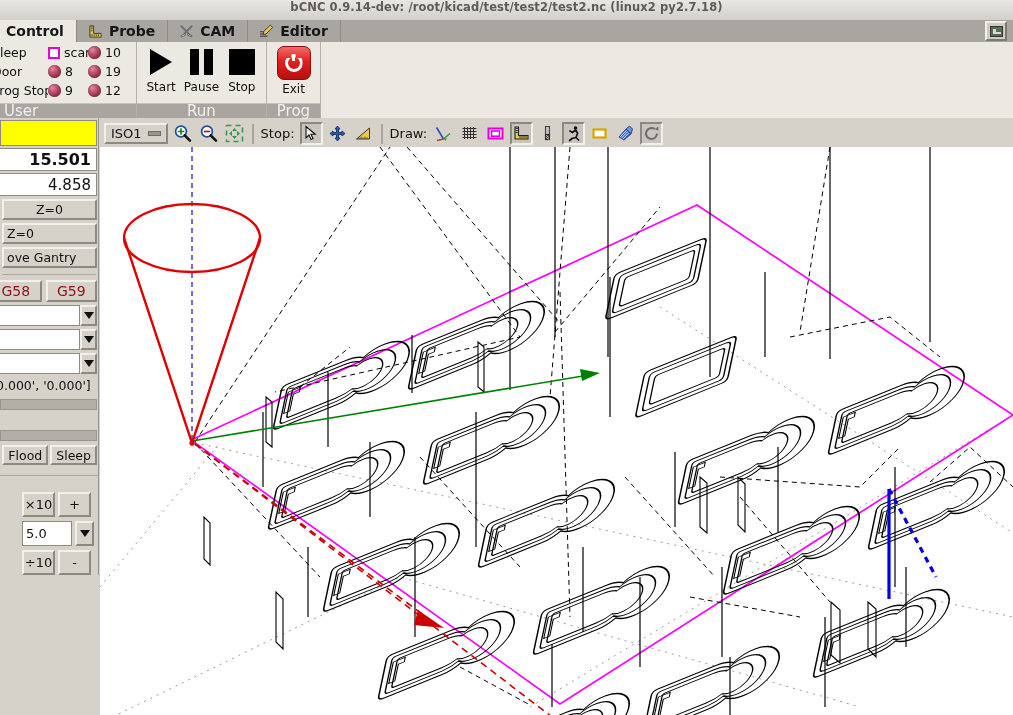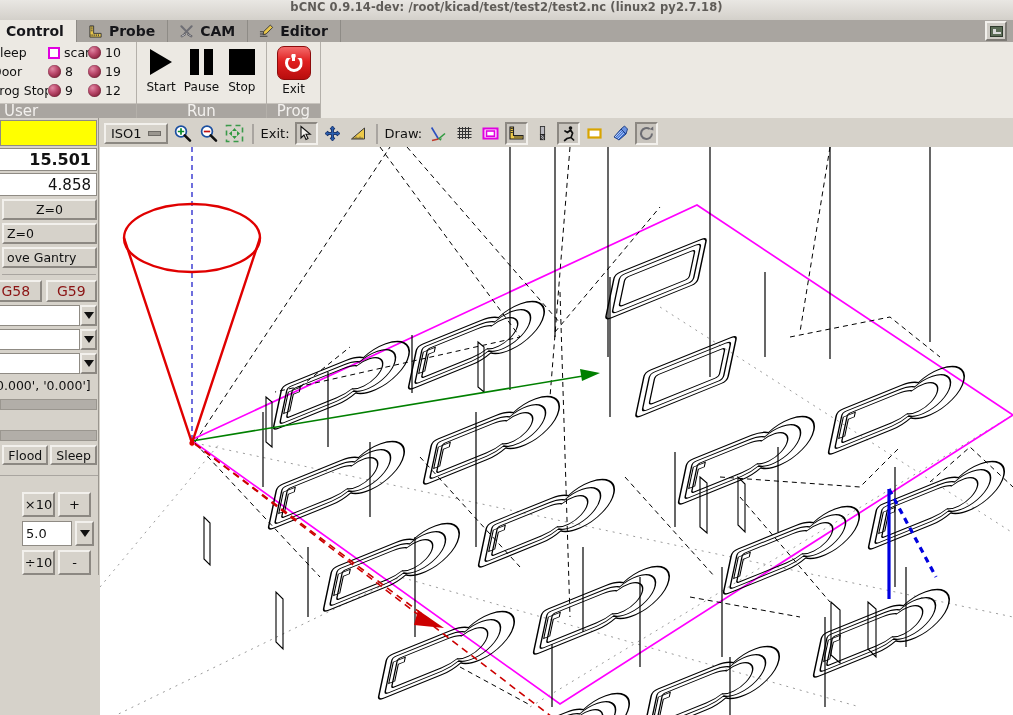--- a/index.html
+++ b/index.html
@@ -448,21 +448,21 @@
     </div>
 
     <div class="tbtn">
       <svg width="19" height="19" viewBox="0 0 19 19">
         <rect x="1.5" y="1.5" width="16" height="16" fill="none" stroke="#3a9a4a" stroke-width="1.6" stroke-dasharray="5 4"></rect>
         <path d="M9.5 4 l2.4 3h-4.8z M9.5 15 l-2.4-3h4.8z M4 9.5 l3-2.4v4.8z M15 9.5 l-3 2.4v-4.8z" fill="#2f9a3f"></path>
       </svg>
     </div>
 
     <div class="tbsep"></div>
-    <span class="tblabel">Exit:</span>
+    <span class="tblabel">Stop:</span>
 
     <div class="tbtn sunk">
       <svg width="17" height="17" viewBox="0 0 17 17">
         <path d="M3 1.5 L3 13 L6 10 L8 14.5 L10 13.6 L8 9.3 L12.3 9.3 Z" fill="#f2f0ec" stroke="#111" stroke-width="1.1"></path>
       </svg>
     </div>
 
     <div class="tbtn">
       <svg width="17" height="17" viewBox="0 0 17 17">
         <path d="M8.5 1 L11 4 H9.5 V7.5 H13 V6 L16 8.5 L13 11 V9.5 H9.5 V13 H11 L8.5 16 L6 13 H7.5 V9.5 H4 V11 L1 8.5 L4 6 V7.5 H7.5 V4 H6 Z" fill="#2a5fb0" stroke="#14306a" stroke-width=".9"></path>

